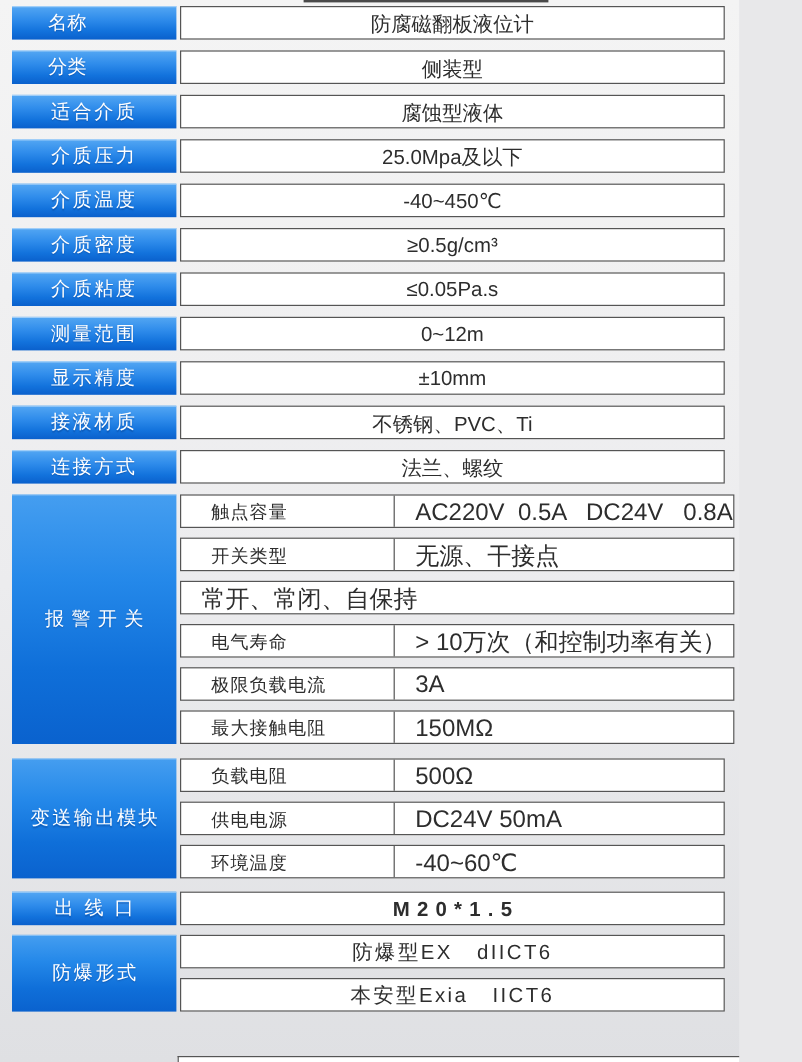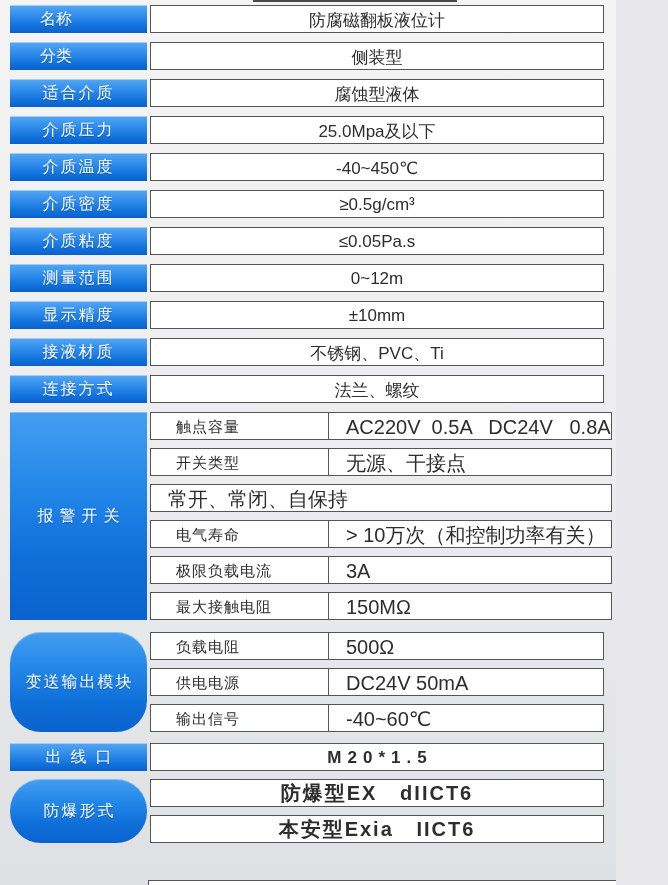--- a/index.html
+++ b/index.html
@@ -51,41 +51,41 @@
   .section { display: flex; margin: 0 12px 9px 10px; }
   .sec-lbl {
     width: 137px; flex: none;
     background: linear-gradient(180deg, #459ef0 0%, #2488e9 35%, #0f6fd9 70%, #0a62ce 100%);
     box-shadow: inset 0 1px 0 rgba(255,255,255,0.35);
     color: #ffffff;
     display: flex; align-items: center; justify-content: center;
     font-size: 16px; letter-spacing: 6px; text-indent: 6px;
     text-shadow: 0 1px 1px rgba(0,40,110,0.35);
   }
-  .sec-lbl.tight { letter-spacing: 2px; text-indent: 2px; border-radius: 31px; }
+  .sec-lbl.tight { letter-spacing: 2px; text-indent: 2px; }
   .sec-rows { flex: 1; margin-left: 3px; display: flex; flex-direction: column; }
   .sub-row {
     height: 28px; margin-bottom: 8px;
     background: #ffffff; border: 1px solid #555555;
     display: flex; align-items: stretch;
   }
   .sub-row:last-child { margin-bottom: 0; }
   .sub-lbl {
     width: 178px; flex: none; border-right: 1px solid #555555;
     display: flex; align-items: center; padding-left: 25px; padding-top: 2px;
     font-size: 15px; color: #2d2d2d; letter-spacing: 1px;
   }
   .sub-val {
     flex: 1; display: flex; align-items: center; padding-left: 17px; padding-top: 2px;
     font-size: 20px; color: #2d2d2d; white-space: pre;
   }
   .sub-row.center-val {
     justify-content: center; align-items: center;
-    font-size: 20px; color: #2d2d2d; white-space: pre;
-    letter-spacing: 2px; padding-top: 0; font-weight: bold;
+    font-size: 17px; color: #2d2d2d; white-space: pre;
+    letter-spacing: 2px; padding-top: 0;
   }
   .sec-alarm { margin-bottom: 12px; }
   .sec-trans { margin-bottom: 11px; }
   .row-outlet { margin-bottom: 8px; }
 </style>
 </head>
 <body>
 
 <div class="page">
   <div class="top-fragment"></div>
@@ -169,21 +169,21 @@
     <div class="sec-rows">
       <div class="sub-row">
         <div class="sub-lbl">负载电阻</div>
         <div class="sub-val">500Ω</div>
       </div>
       <div class="sub-row">
         <div class="sub-lbl">供电电源</div>
         <div class="sub-val">DC24V 50mA</div>
       </div>
       <div class="sub-row">
-        <div class="sub-lbl">输出信号</div>
+        <div class="sub-lbl">环境温度</div>
         <div class="sub-val">-40~60℃</div>
       </div>
     </div>
   </div>
 
   <div class="row row-outlet">
     <div class="lbl ls-mid">出线口</div>
     <div class="val ls-wide">M20*1.5</div>
   </div>
 

